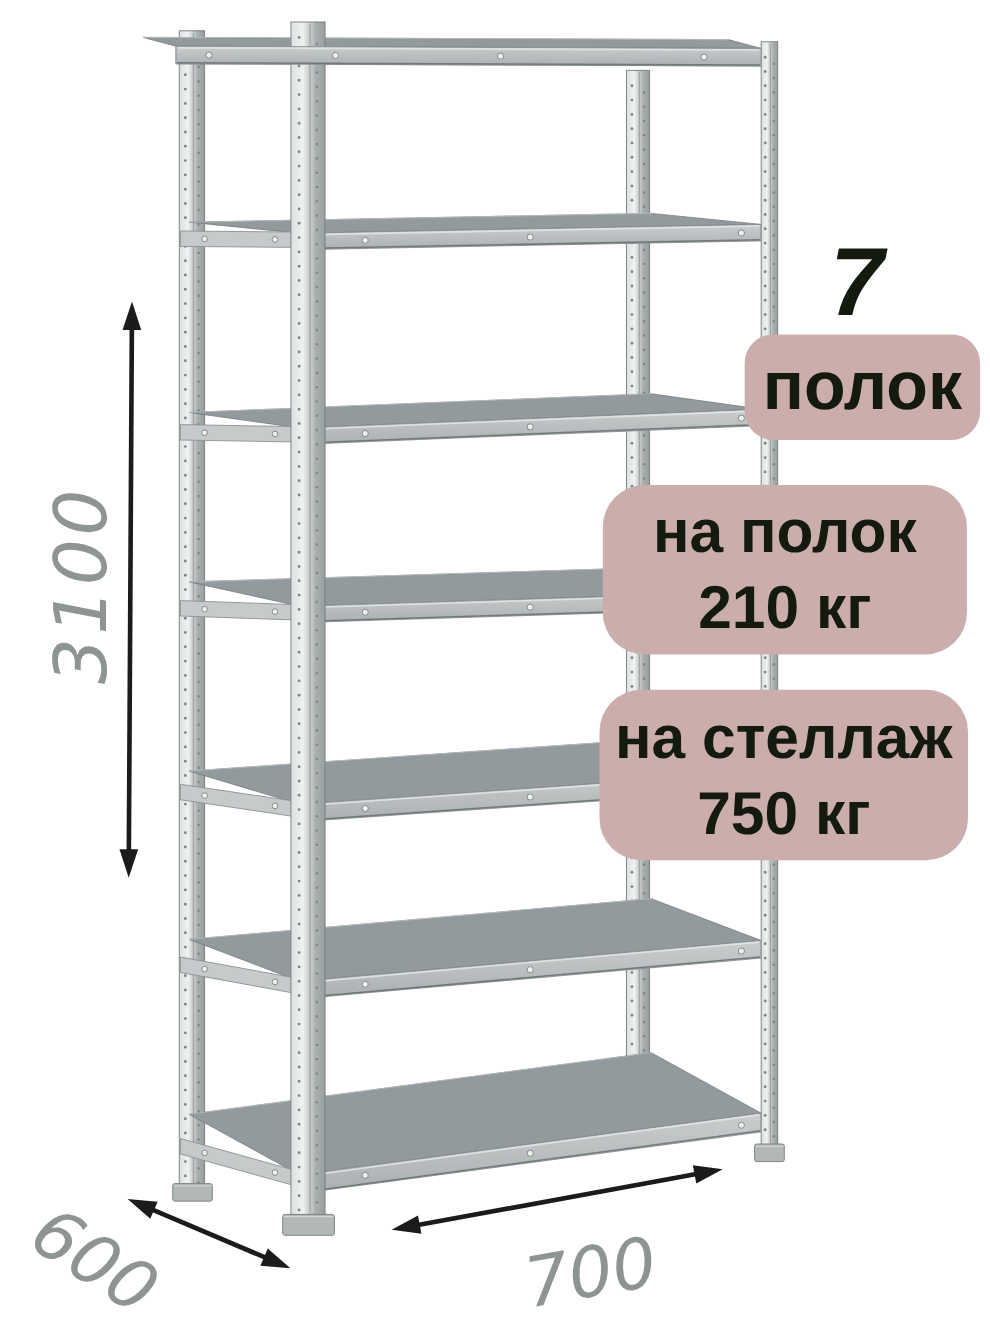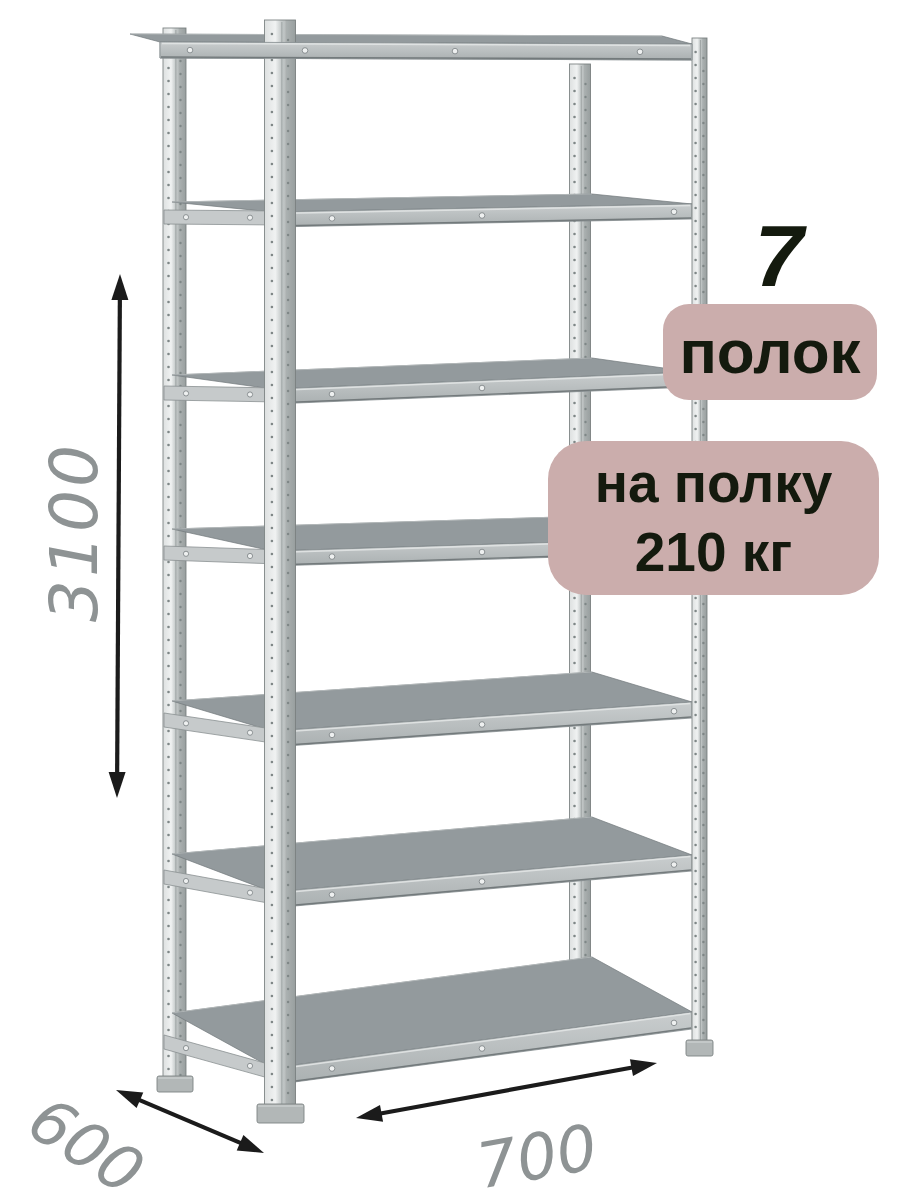--- a/index.html
+++ b/index.html
@@ -20,21 +20,21 @@
     color:var(--badge-text,#141a0e);
   }
   .badge{
     position:absolute;
     background:var(--badge-bg,#cbadac);
     color:var(--badge-text,#141a0e);
     display:flex;flex-direction:column;justify-content:center;align-items:center;
     text-align:center;font-weight:700;
   }
   .badge span{display:block;line-height:1.25;}
-  .badge-count{left:663px;top:304px;width:214px;height:96px;border-radius:26px;font-size:62px;}
+  .badge-count{left:677px;top:304px;width:214px;height:96px;border-radius:26px;font-size:62px;}
   .badge-shelf-load{left:548px;top:441px;width:331px;height:154px;border-radius:38px;font-size:55px;}
   .badge-rack-load{left:545px;top:627px;width:335px;height:155px;border-radius:38px;font-size:55px;}
 </style>
 </head>
 <body>
 
 <div class="stage">
 
   <svg width="900" height="1200" viewBox="0 0 900 1200">
     <defs>
@@ -817,18 +817,22 @@
     </g>
   </svg>
 
   <div class="count-number">7</div>
 
   <div class="badge badge-count">
     <span>полок</span>
   </div>
 
   <div class="badge badge-shelf-load">
-    <span>на полку</span>
+    <span>на полок</span>
     <span>210 кг</span>
   </div>
 
+  <div class="badge badge-rack-load">
+    <span>на стеллаж</span>
+    <span>750 кг</span>
+  </div>
 
 </div>
 
 </body></html>

